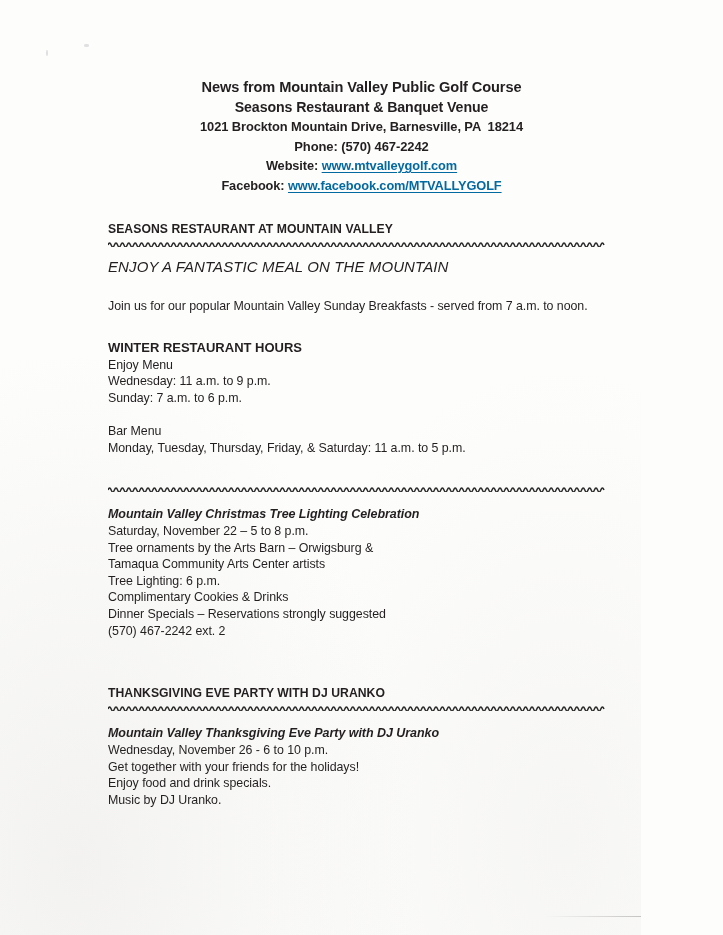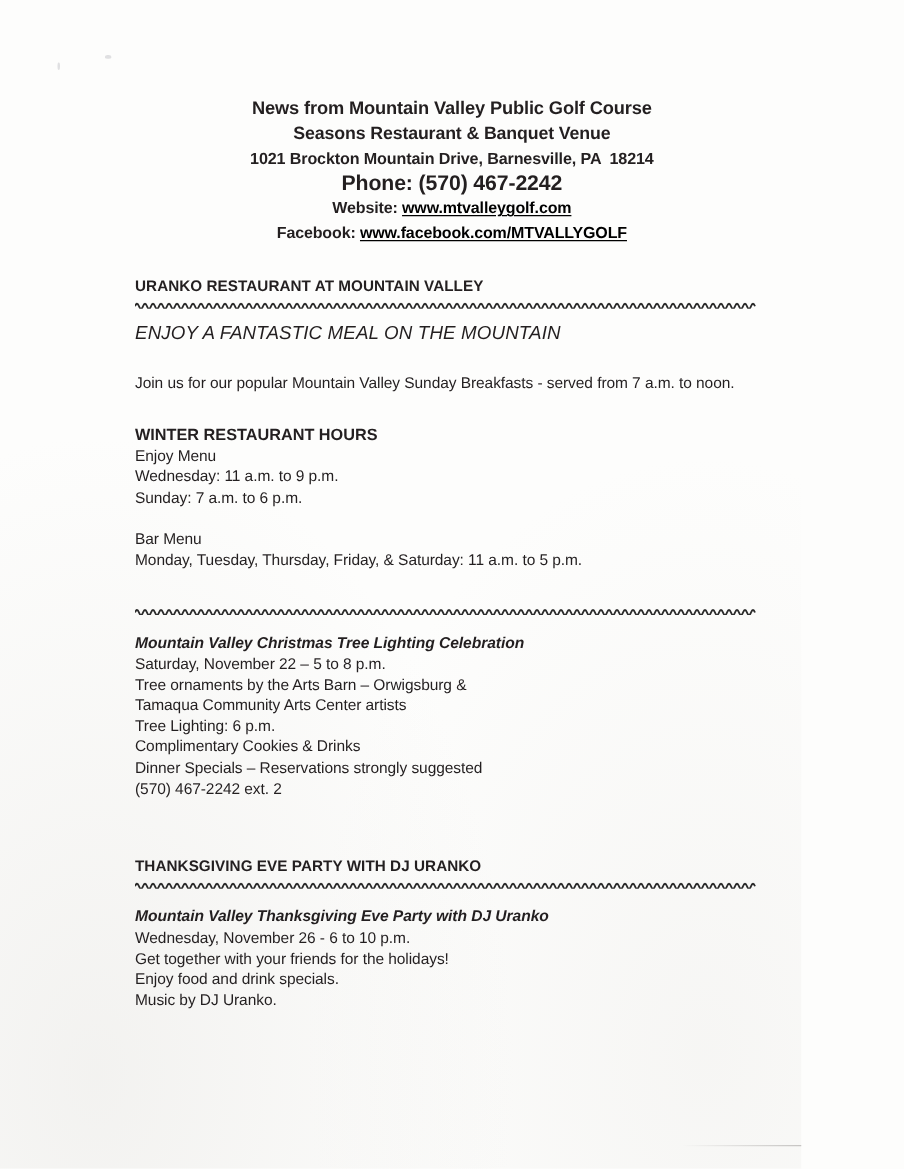--- a/index.html
+++ b/index.html
@@ -57,25 +57,25 @@
     text-align: center;
   }
   .letterhead div {
     font-weight: bold;
     line-height: 19.5px;
     letter-spacing: -.1px;
   }
   .lh-1 { font-size: 14.6px; }
   .lh-2 { font-size: 14.2px; }
   .lh-3 { font-size: 12.9px; white-space: pre; }
-  .lh-4 { font-size: 17px; }
+  .lh-4 { font-size: 13px; }
   .lh-5, .lh-6 { font-size: 12.8px; }
 
   .weblink {
-    color: #000000;
+    color: #0369a1;
     text-decoration: underline;
     text-underline-offset: 1.5px;
   }
 
   
   .content {
     position: absolute;
     left: 108px;
     top: 0;
     width: 512px;
@@ -153,21 +153,21 @@
     </div>
     <div class="lh-6">
       <span>Facebook:</span>
       <span class="weblink">www.facebook.com/MTVALLYGOLF</span>
     </div>
   </div>
 
   <div class="content">
 
     <div class="section" style="top:222px;">
-      <div class="sec-head">URANKO RESTAURANT AT MOUNTAIN VALLEY</div>
+      <div class="sec-head">SEASONS RESTAURANT AT MOUNTAIN VALLEY</div>
       <svg class="squiggle" viewBox="0 0 510 7" preserveAspectRatio="none">
         <path d="M0 5 q1.6 -4 3.2 0 t3.2 0 t3.2 0 t3.2 0 t3.2 0 t3.2 0 t3.2 0 t3.2 0 t3.2 0 t3.2 0 t3.2 0 t3.2 0 t3.2 0 t3.2 0 t3.2 0 t3.2 0 t3.2 0 t3.2 0 t3.2 0 t3.2 0 t3.2 0 t3.2 0 t3.2 0 t3.2 0 t3.2 0 t3.2 0 t3.2 0 t3.2 0 t3.2 0 t3.2 0 t3.2 0 t3.2 0 t3.2 0 t3.2 0 t3.2 0 t3.2 0 t3.2 0 t3.2 0 t3.2 0 t3.2 0 t3.2 0 t3.2 0 t3.2 0 t3.2 0 t3.2 0 t3.2 0 t3.2 0 t3.2 0 t3.2 0 t3.2 0 t3.2 0 t3.2 0 t3.2 0 t3.2 0 t3.2 0 t3.2 0 t3.2 0 t3.2 0 t3.2 0 t3.2 0 t3.2 0 t3.2 0 t3.2 0 t3.2 0 t3.2 0 t3.2 0 t3.2 0 t3.2 0 t3.2 0 t3.2 0 t3.2 0 t3.2 0 t3.2 0 t3.2 0 t3.2 0 t3.2 0 t3.2 0 t3.2 0 t3.2 0 t3.2 0 t3.2 0 t3.2 0 t3.2 0 t3.2 0 t3.2 0 t3.2 0 t3.2 0 t3.2 0 t3.2 0 t3.2 0 t3.2 0 t3.2 0 t3.2 0 t3.2 0 t3.2 0 t3.2 0 t3.2 0 t3.2 0 t3.2 0 t3.2 0 t3.2 0 t3.2 0 t3.2 0 t3.2 0 t3.2 0 t3.2 0 t3.2 0 t3.2 0 t3.2 0 t3.2 0 t3.2 0 t3.2 0 t3.2 0 t3.2 0 t3.2 0 t3.2 0 t3.2 0 t3.2 0 t3.2 0 t3.2 0 t3.2 0 t3.2 0 t3.2 0 t3.2 0 t3.2 0 t3.2 0 t3.2 0 t3.2 0 t3.2 0 t3.2 0 t3.2 0 t3.2 0 t3.2 0 t3.2 0 t3.2 0 t3.2 0 t3.2 0 t3.2 0 t3.2 0 t3.2 0 t3.2 0 t3.2 0 t3.2 0 t3.2 0 t3.2 0 t3.2 0 t3.2 0 t3.2 0 t3.2 0 t3.2 0 t3.2 0 t3.2 0 t3.2 0 t3.2 0 t3.2 0" fill="none" stroke="#2b2b2b" stroke-width="1.5"></path>
       </svg>
       <div class="tagline">ENJOY A FANTASTIC MEAL ON THE MOUNTAIN</div>
       <div class="para">Join us for our popular Mountain Valley Sunday Breakfasts - served from 7 a.m. to noon.</div>
 
       <div class="block-gap" style="margin-top:26px;">
         <div class="sub-bold">WINTER RESTAURANT HOURS</div>
         <div class="line">Enjoy Menu</div>
         <div class="line">Wednesday: 11 a.m. to 9 p.m.</div>

